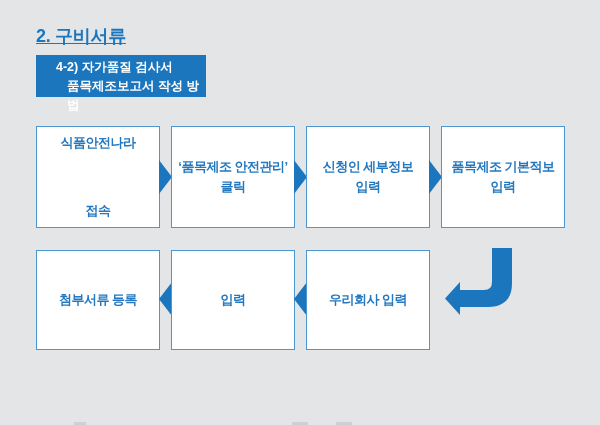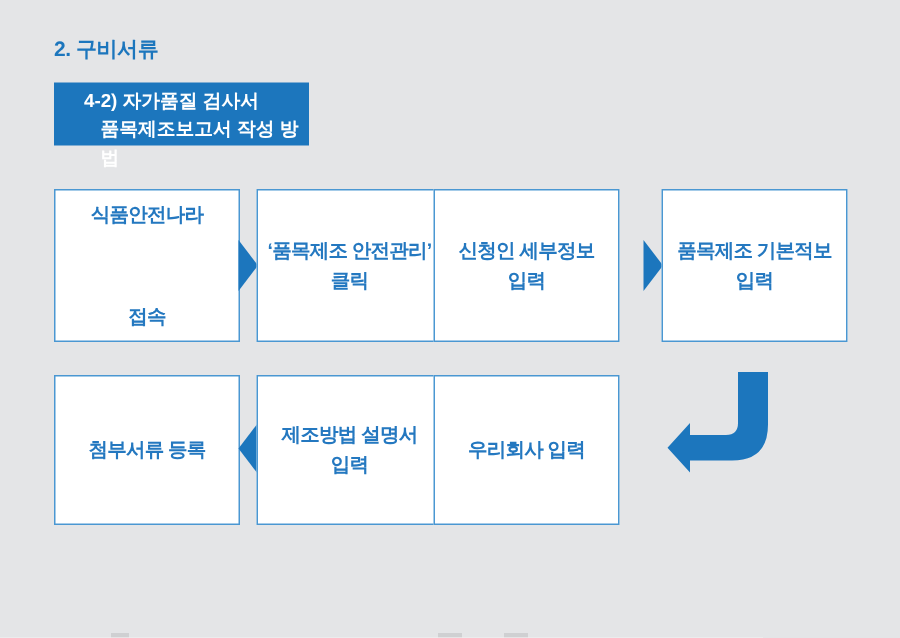--- a/index.html
+++ b/index.html
@@ -11,24 +11,25 @@
     width: 600px;
     height: 425px;
     background: #e4e5e7;
     overflow: hidden;
     font-family: "Liberation Sans", "DejaVu Sans", sans-serif;
   }
   .slide-title {
     position: absolute;
     left: 36px;
     top: 24px;
-    font-size: 14px;
+    font-size: 18px;
     font-weight: bold;
     color: #1c76bd;
     letter-spacing: -0.3px;
+    text-decoration: underline;
   }
   .subtitle-badge {
     position: absolute;
     left: 36px;
     top: 55px;
     width: 170px;
     height: 42px;
     background: #1c76bd;
     color: #ffffff;
     font-size: 12.5px;
@@ -54,21 +55,21 @@
     font-size: 13px;
     font-weight: bold;
     color: #2478c0;
     line-height: 20px;
     letter-spacing: -0.5px;
   }
   .row1 { top: 126px; }
   .row2 { top: 250px; height: 100px; }
   .x1 { left: 36px; gap: 48px; }
   .x2 { left: 171px; }
-  .x3 { left: 289px; }
+  .x3 { left: 306px; }
   .x4 { left: 441px; }
   .tri {
     position: absolute;
     width: 0;
     height: 0;
     border-top: 17px solid transparent;
     border-bottom: 17px solid transparent;
   }
   .tri-right { border-left: 13px solid #1c76bd; top: 160px; }
   .tri-left  { border-right: 13px solid #1c76bd; top: 282px; }
@@ -130,21 +131,20 @@
   <svg class="elbow-arrow" viewBox="0 0 72 72">
     <path d="M 49 2 L 69 2 L 69 37 Q 69 61 45 61 L 17 61 L 17 69 L 2 52.5 L 17 36 L 17 44 L 41 44 Q 49 44 49 36 Z" fill="#1c76bd"></path>
   </svg>
 
   <div class="flow-box row2 x1">
     <span>첨부서류 등록</span>
   </div>
   <div class="tri tri-left g1"></div>
 
   <div class="flow-box row2 x2">
-    <span>제조방법 설명서</span>
     <span>입력</span>
   </div>
   <div class="tri tri-left g2"></div>
 
   <div class="flow-box row2 x3">
     <span>우리회사 입력</span>
   </div>
 
   <div class="edge-artifact ea1"></div>
   <div class="edge-artifact ea2"></div>

